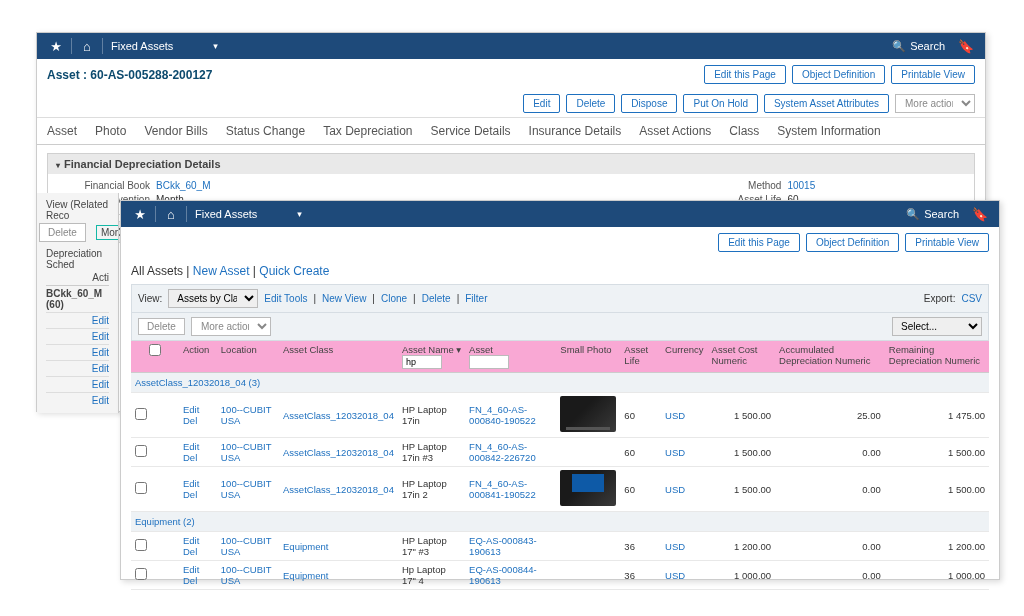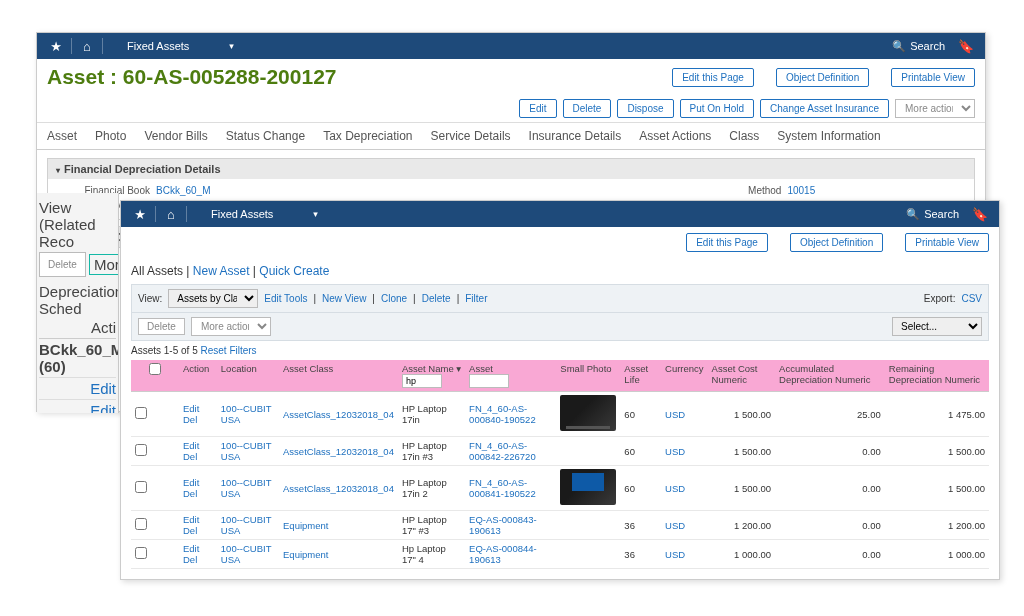--- a/index.html
+++ b/index.html
@@ -3,47 +3,47 @@
 <meta charset="utf-8">
 <style>
   * { box-sizing: border-box; margin: 0; padding: 0; font-family: Arial, Helvetica, sans-serif; }
   body { background: #fff; font-size: 11px; color: #333; width: 1024px; height: 616px; position: relative; overflow: hidden; }
   .window { position: absolute; background: #fff; border: 1px solid #ccc; box-shadow: 2px 2px 6px rgba(0,0,0,0.15); }
   .window.back { left: 36px; top: 32px; width: 950px; height: 380px; }
   .window.front { left: 120px; top: 200px; width: 880px; height: 380px; }
   .topbar { background: #1e4a7a; height: 26px; display: flex; align-items: center; padding: 0 8px; color: #fff; }
   .topbar .icon { width: 22px; text-align: center; cursor: pointer; font-size: 13px; }
   .topbar .sep { width: 1px; height: 16px; background: rgba(255,255,255,0.3); margin: 0 4px; }
-  .topbar .title { margin-left: 20px; font-size: 11px; }
+  .topbar .title { margin-left: 4px; font-size: 11px; }
   .topbar .dropdown-caret { margin-left: 40px; font-size: 9px; cursor: pointer; }
   .topbar .spacer { flex: 1; }
   .topbar .search { cursor: pointer; font-size: 11px; }
   .topbar .search-icon { margin-right: 4px; }
   .topbar .bookmark { margin-left: 10px; cursor: pointer; }
   .header-row { display: flex; align-items: center; padding: 6px 10px; }
-  .page-title { font-size: 21px; font-weight: bold; color: #4d7c0f; }
-  .header-btns { margin-left: auto; display: flex; gap: 22px; }
+  .page-title { font-size: 12px; font-weight: bold; color: #0c4a6e; }
+  .header-btns { margin-left: auto; display: flex; gap: 6px; }
   .btn-outlined { border: 1px solid #1e70bf; color: #1e70bf; background: #fff; padding: 3px 9px; font-size: 10px; cursor: pointer; border-radius: 2px; }
   .more-select { border: 1px solid #bbb; color: #888; background: #fff; padding: 2px 5px; font-size: 10px; width: 80px; }
   .action-row { display: flex; padding: 4px 10px; justify-content: flex-end; border-bottom: 1px solid #ddd; gap: 6px; }
   .tabs { display: flex; flex-wrap: wrap; padding: 6px 10px 0 10px; gap: 18px; font-size: 12px; border-bottom: 1px solid #ccc; }
   .tab { color: #555; padding-bottom: 6px; cursor: pointer; }
   .tab.active { color: #222; border-bottom: 2px solid #1e70bf; font-weight: 600; }
   .panel { margin: 8px 10px 0 10px; border: 1px solid #d0d0d0; }
   .panel-hdr { background: #e9e9e9; padding: 4px 8px; font-size: 11px; font-weight: bold; color: #444; cursor: pointer; }
   .panel-hdr .caret { display: inline-block; margin-right: 4px; font-size: 8px; }
   .panel-body { padding: 6px 12px; font-size: 10px; color: #444; display: flex; }
   .field { display: flex; gap: 6px; margin-bottom: 3px; }
   .field-label { color: #555; width: 90px; text-align: right; }
   .field-value { color: #1e70bf; }
   .field-value.plain { color: #333; }
   .left-col { width: 35%; }
   .right-col { margin-left: auto; width: 30%; }
   .sidebar { position: absolute; left: 0; top: 160px; width: 82px; background: #f4f4f4; border-right: 1px solid #ccc; height: 220px; padding: 4px 2px; overflow: hidden; }
-  .sidebar .mini { font-size: 15px; color: #444; margin: 2px 0; }
+  .sidebar .mini { font-size: 10px; color: #444; margin: 2px 7px; }
   .sidebar .mini-link { color: #1e70bf; cursor: pointer; }
   
   .list-hdr { padding: 6px 10px; font-size: 12px; }
   .link { color: #1e70bf; cursor: pointer; }
   .toolbar { background: #eef2f5; border: 1px solid #d6dde3; margin: 0 10px; padding: 4px 6px; display: flex; align-items: center; gap: 6px; font-size: 10px; }
   .toolbar .spacer { flex: 1; }
   .view-select { border: 1px solid #bbb; padding: 2px 4px; font-size: 10px; width: 90px; }
   .del-btn { border: 1px solid #bbb; background: #fff; padding: 2px 8px; font-size: 10px; cursor: pointer; color: #888; }
   .subinfo { margin: 4px 10px; font-size: 10px; }
   .grid { margin: 0 10px; font-size: 9.5px; }
@@ -79,21 +79,21 @@
       <button class="btn-outlined">Edit this Page</button>
       <button class="btn-outlined">Object Definition</button>
       <button class="btn-outlined">Printable View</button>
     </div>
   </div>
   <div class="action-row">
     <button class="btn-outlined">Edit</button>
     <button class="btn-outlined">Delete</button>
     <button class="btn-outlined">Dispose</button>
     <button class="btn-outlined">Put On Hold</button>
-    <button class="btn-outlined">Change Asset Insurance</button>
+    <button class="btn-outlined">System Asset Attributes</button>
     <select class="more-select"><option>More actions...</option></select>
   </div>
   <div class="tabs" id="back-tabs">
       <span class="tab">Asset</span>
       <span class="tab">Photo</span>
       <span class="tab">Vendor Bills</span>
       <span class="tab">Status Change</span>
       <span class="tab">Tax Depreciation</span>
       <span class="tab">Service Details</span>
       <span class="tab">Insurance Details</span>
@@ -183,44 +183,43 @@
     <span class="link">Filter</span>
     <span class="spacer"></span>
     <span>Export:</span>
     <span class="link">CSV</span>
   </div>
   <div class="toolbar" style="border-top:none;">
     <button class="del-btn">Delete</button>
     <select class="more-select"><option>More actions...</option></select>
     <span class="spacer"></span>
     <select class="view-select" placeholder="Select..."><option>Select...</option></select>
-  </div>
-  <div class="subinfo">
-    <span>Assets 1-5 of 5</span>
-    <span class="link">Reset Filters</span>
   </div>
   <div class="grid">
     <table>
       <thead>
           <tr id="grid-head">
             <th style="width:14px"><input type="checkbox" class="chk" style=""></th>
             <th>Action</th>
             <th>Location</th>
             <th>Asset Class</th>
             <th>Asset Name ▾<br><input value="hp" style=""></th>
             <th>Asset<br><input style=""></th>
             <th>Small Photo</th>
             <th>Asset Life</th>
             <th>Currency</th>
             <th>Asset Cost Numeric</th>
             <th>Accumulated Depreciation Numeric</th>
             <th>Remaining Depreciation Numeric</th>
           </tr>
         </thead>
       <tbody id="grid-body">
+          <tr class="group-row">
+            <td colspan="12"><span class="link">AssetClass_12032018_04 (3)</span></td>
+          </tr>
           <tr>
             <td><input type="checkbox" class="chk" style=""></td>
             <td><span class="link">Edit</span> <span class="link">Del</span></td>
             <td><span class="link">100--CUBIT USA</span></td>
             <td><span class="link">AssetClass_12032018_04</span></td>
             <td>HP Laptop 17in</td>
             <td><span class="link">FN_4_60-AS-000840-190522</span></td>
             <td><span class="photo open"></span></td>
             <td>60</td>
             <td><span class="link">USD</span></td>
@@ -249,20 +248,23 @@
             <td><span class="link">AssetClass_12032018_04</span></td>
             <td>HP Laptop 17in 2</td>
             <td><span class="link">FN_4_60-AS-000841-190522</span></td>
             <td><span class="photo screen"></span></td>
             <td>60</td>
             <td><span class="link">USD</span></td>
             <td class="num">1 500.00</td>
             <td class="num">0.00</td>
             <td class="num">1 500.00</td>
           </tr>
+          <tr class="group-row">
+            <td colspan="12"><span class="link">Equipment (2)</span></td>
+          </tr>
           <tr>
             <td><input type="checkbox" class="chk" style=""></td>
             <td><span class="link">Edit</span> <span class="link">Del</span></td>
             <td><span class="link">100--CUBIT USA</span></td>
             <td><span class="link">Equipment</span></td>
             <td>HP Laptop 17" #3</td>
             <td><span class="link">EQ-AS-000843-190613</span></td>
             <td></td>
             <td>36</td>
             <td><span class="link">USD</span></td>

